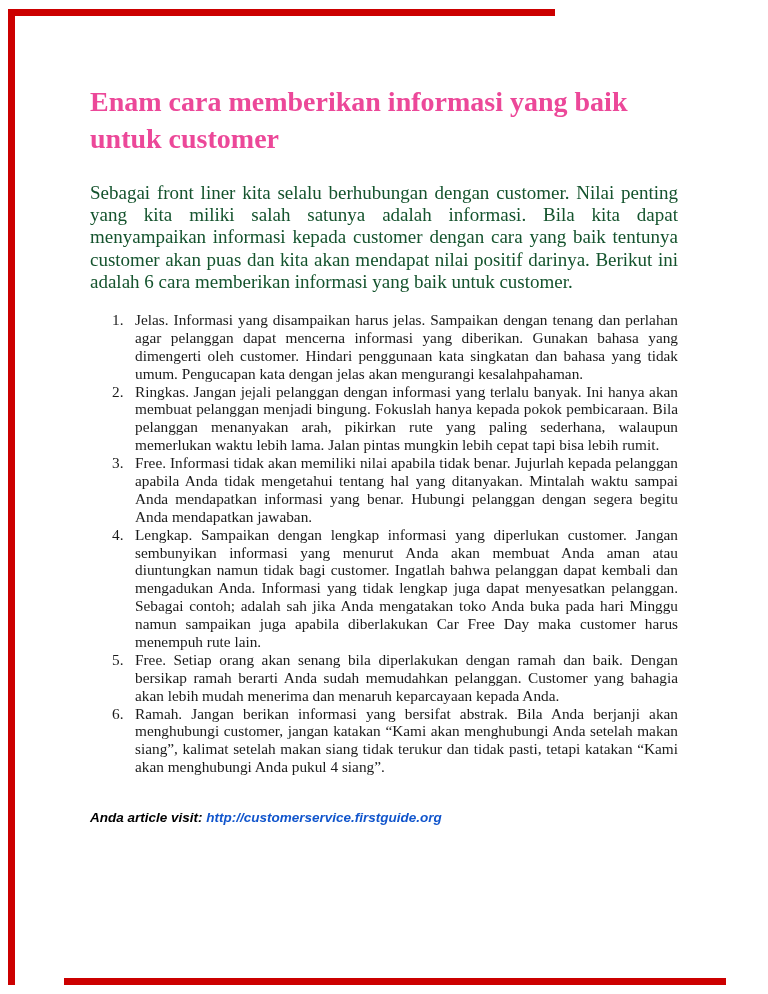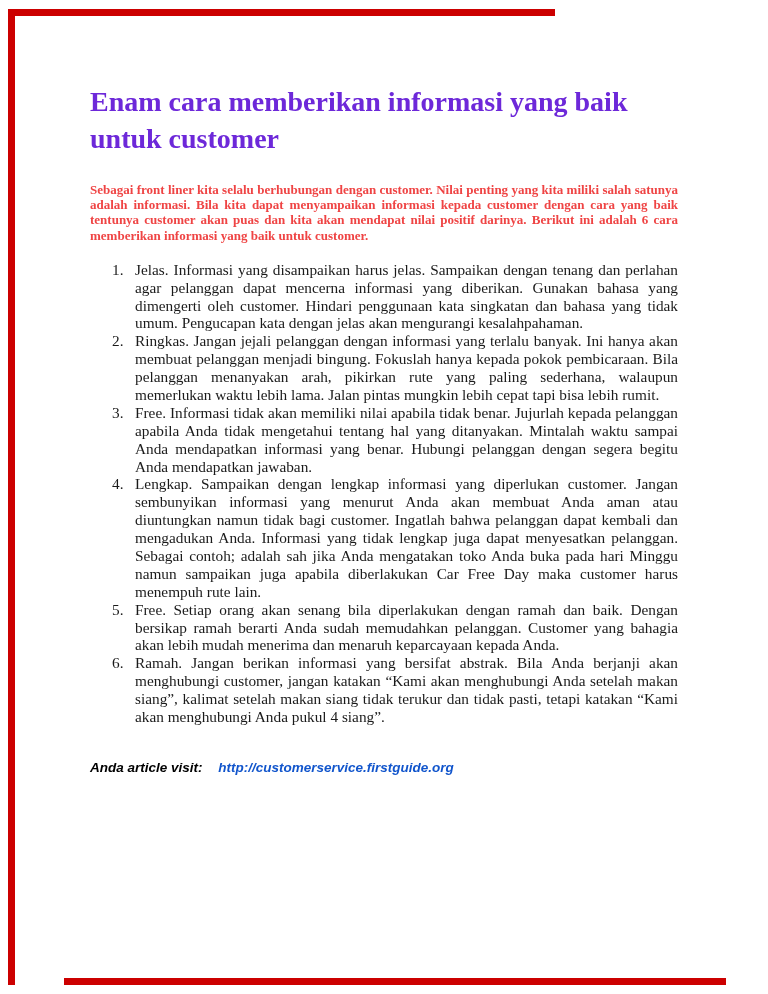--- a/index.html
+++ b/index.html
@@ -39,30 +39,29 @@
     position: absolute;
     left: 90px;
     top: 84px;
     width: 588px;
   }
   h1.title {
     margin: 0 0 24px 0;
     font-size: 28px;
     font-weight: bold;
     line-height: 1.32;
-    color: #6d28d9;
+    color: #ec4899;
     text-align: left;
   }
   p.body-par {
     margin: 0;
-    font-size: 13px;
+    font-size: 19px;
     line-height: 1.17;
     text-align: justify;
-    color: #ef4444;
-    font-weight: bold;
+    color: #14532d;
   }
   ol.tips {
     list-style: none;
     margin: 18px 0 0 0;
     padding: 0;
   }
   ol.tips li {
     position: relative;
     padding-left: 45px;
     font-size: 15.3px;
@@ -86,21 +85,20 @@
     font-family: "Liberation Sans", sans-serif;
     font-size: 13.5px;
     font-weight: bold;
     font-style: italic;
     color: #000000;
   }
   p.footer a {
     color: #1155cc;
     text-decoration: none;
     cursor: pointer;
-    margin-left: 12px;
   }
 </style>
 </head>
 <body>
 
 <div class="page">
 
   <div class="border-top"></div>
   <div class="border-left"></div>
   <div class="border-bottom"></div>

